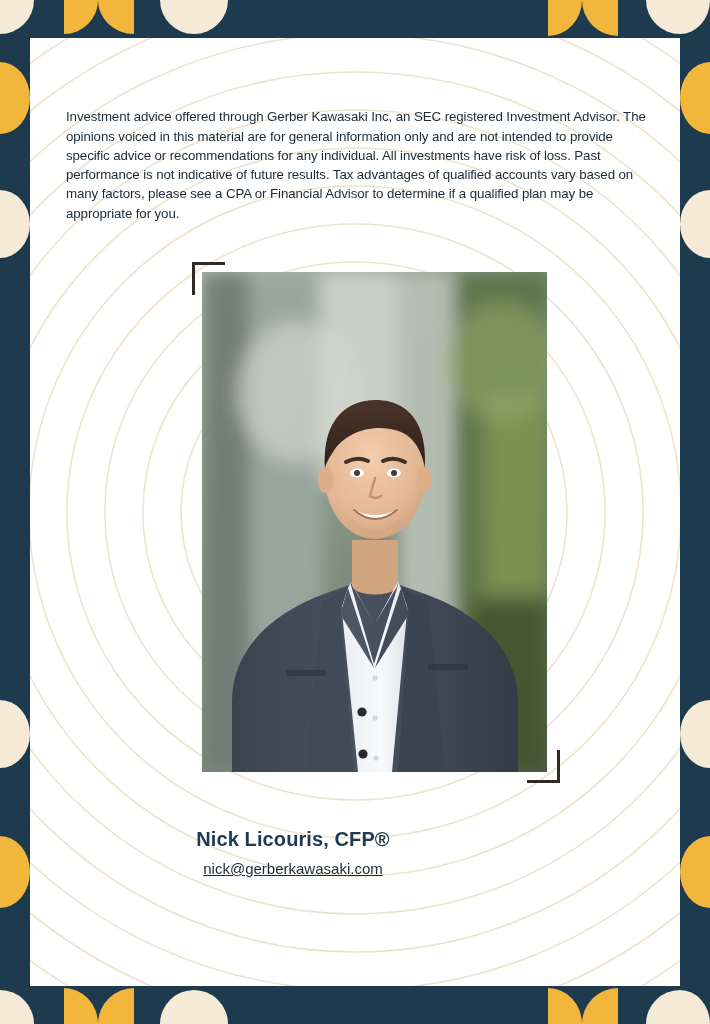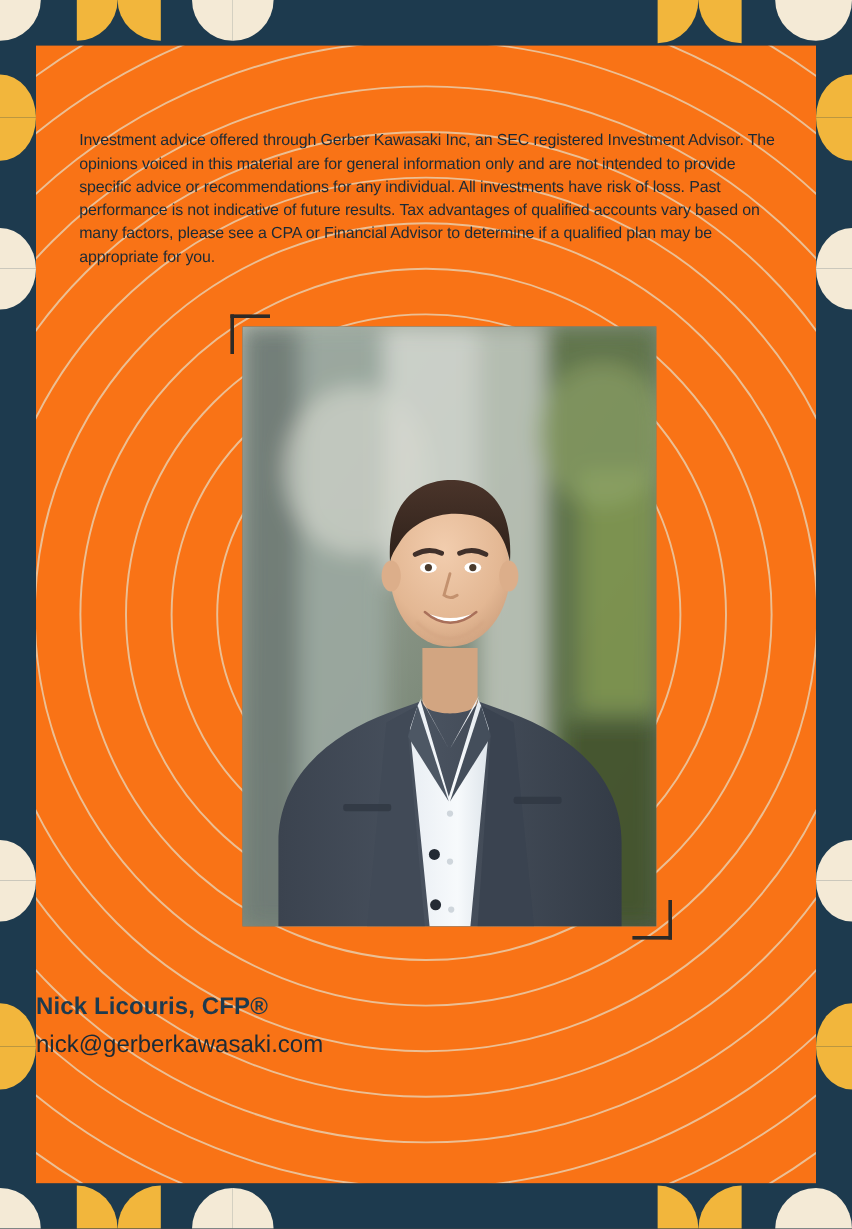--- a/index.html
+++ b/index.html
@@ -36,21 +36,21 @@
   .q-bl { border-bottom-left-radius: 100%; }
   .q-br { border-bottom-right-radius: 100%; }
 
   
   #card {
     position: absolute;
     left: 30px;
     top: 38px;
     width: 650px;
     height: 948px;
-    background: #f97316;
+    background: #ffffff;
     overflow: hidden;
   }
 
   
   #rings {
     position: absolute;
     left: 0; top: 0;
     width: 650px; height: 948px;
     opacity: 0.75;
   }
@@ -110,37 +110,39 @@
 
   
   #portrait-svg { display: block; }
 
   
   #contact {
     position: absolute;
     left: 0;
     top: 790px;
     width: 526px;
+    text-align: center;
     color: #1b2a36;
   }
   #contact-name {
     font-size: 20px;
     font-weight: bold;
     color: #1d3a4e;
     letter-spacing: 0.1px;
     margin-bottom: 9px;
   }
   #contact-phone {
     font-size: 17px;
     margin-bottom: 4px;
     color: #1b2a36;
   }
   #contact-email {
-    font-size: 20px;
+    font-size: 15px;
     color: #1b2a36;
+    text-decoration: underline;
   }
 </style>
 </head>
 <body>
 
 <div id="page">
 
   <div class="petal petal-cream q-br" style="left:0;top:0;width:34px;height:34px;"></div>
   <div class="petal petal-gold q-br petal-yellow" style="left:64px;top:0;width:34px;height:34px;"></div>
   <div class="petal petal-yellow q-bl" style="left:98px;top:0;width:36px;height:34px;"></div>

